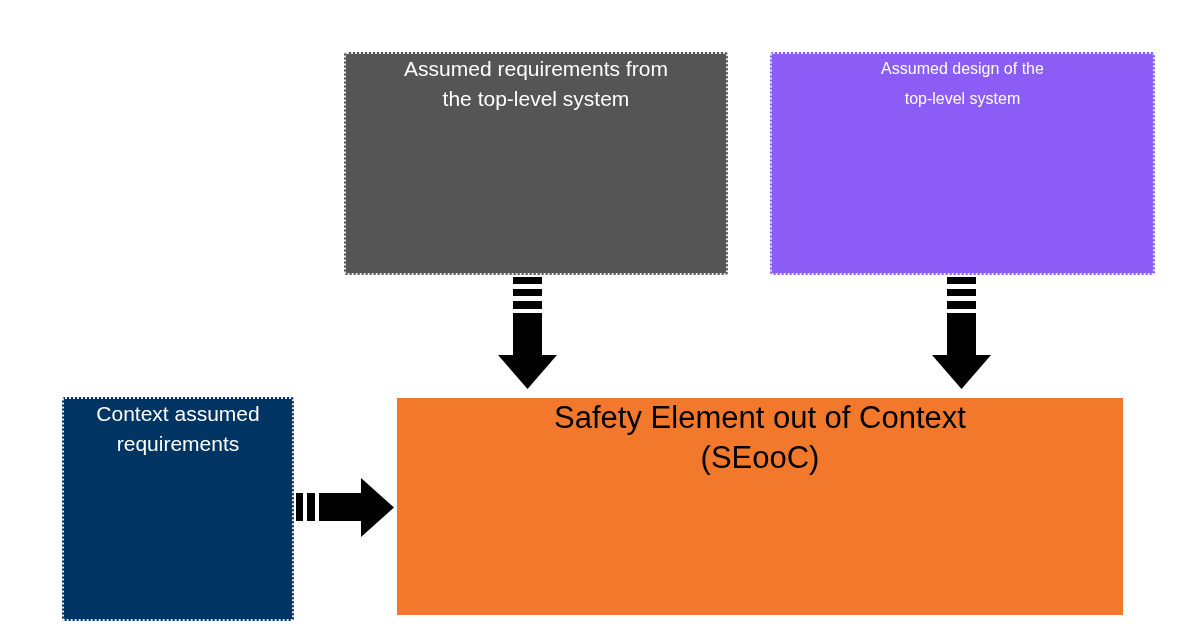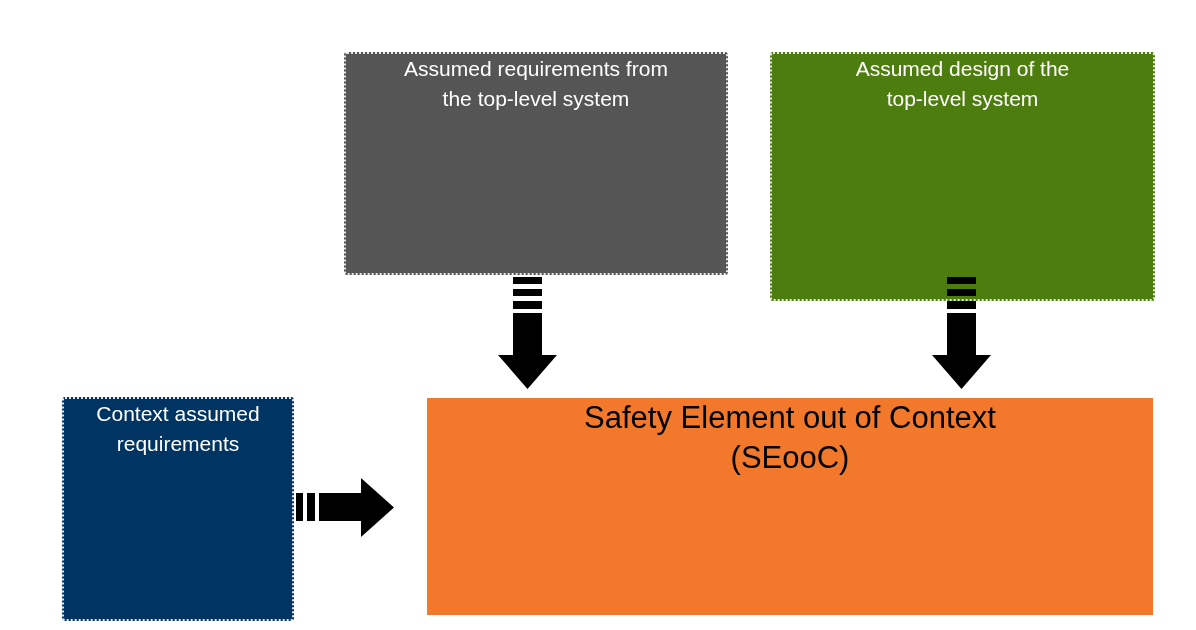--- a/index.html
+++ b/index.html
@@ -2,24 +2,24 @@
 <html><head>
   <meta charset="utf-8">
   <style>
     html, body { margin: 0; padding: 0; }
     body { width: 1196px; height: 630px; position: relative; background: #ffffff; overflow: hidden;
            font-family: "Liberation Sans", sans-serif; }
     .box { position: absolute; box-sizing: border-box; display: flex; align-items: flex-start; justify-content: center;
            text-align: center; color: #ffffff; }
     .dotted { border: 2px dotted #e8e8e8; border-radius: 3px; }
     #box-req { left: 344px; top: 52px; width: 384px; height: 223px; background: #555555; font-size: 21px; line-height: 30px; }
-    #box-design { left: 770px; top: 52px; width: 385px; height: 249px; background: #4d7c0f; font-size: 21px; line-height: 30px; }
+    #box-design { left: 770px; top: 52px; width: 385px; height: 223px; background: #8b5cf6; font-size: 16px; line-height: 30px; }
     #box-ext { left: 62px; top: 397px; width: 232px; height: 224px; background: #003462; font-size: 21px; line-height: 30px; }
     #box-seooc { left: 397px; top: 398px; width: 726px; height: 217px; background: #f2792b; color: #000000;
-                 font-size: 31px; line-height: 40px; margin-left: 30px; }
+                 font-size: 31px; line-height: 40px; }
     .label { white-space: pre-line; }
     svg.arrow { position: absolute; }
   </style>
 </head>
 <body>
 
 <div class="box dotted" id="box-req">
   <span class="label">Assumed requirements from
 the top-level system</span>
 </div>

